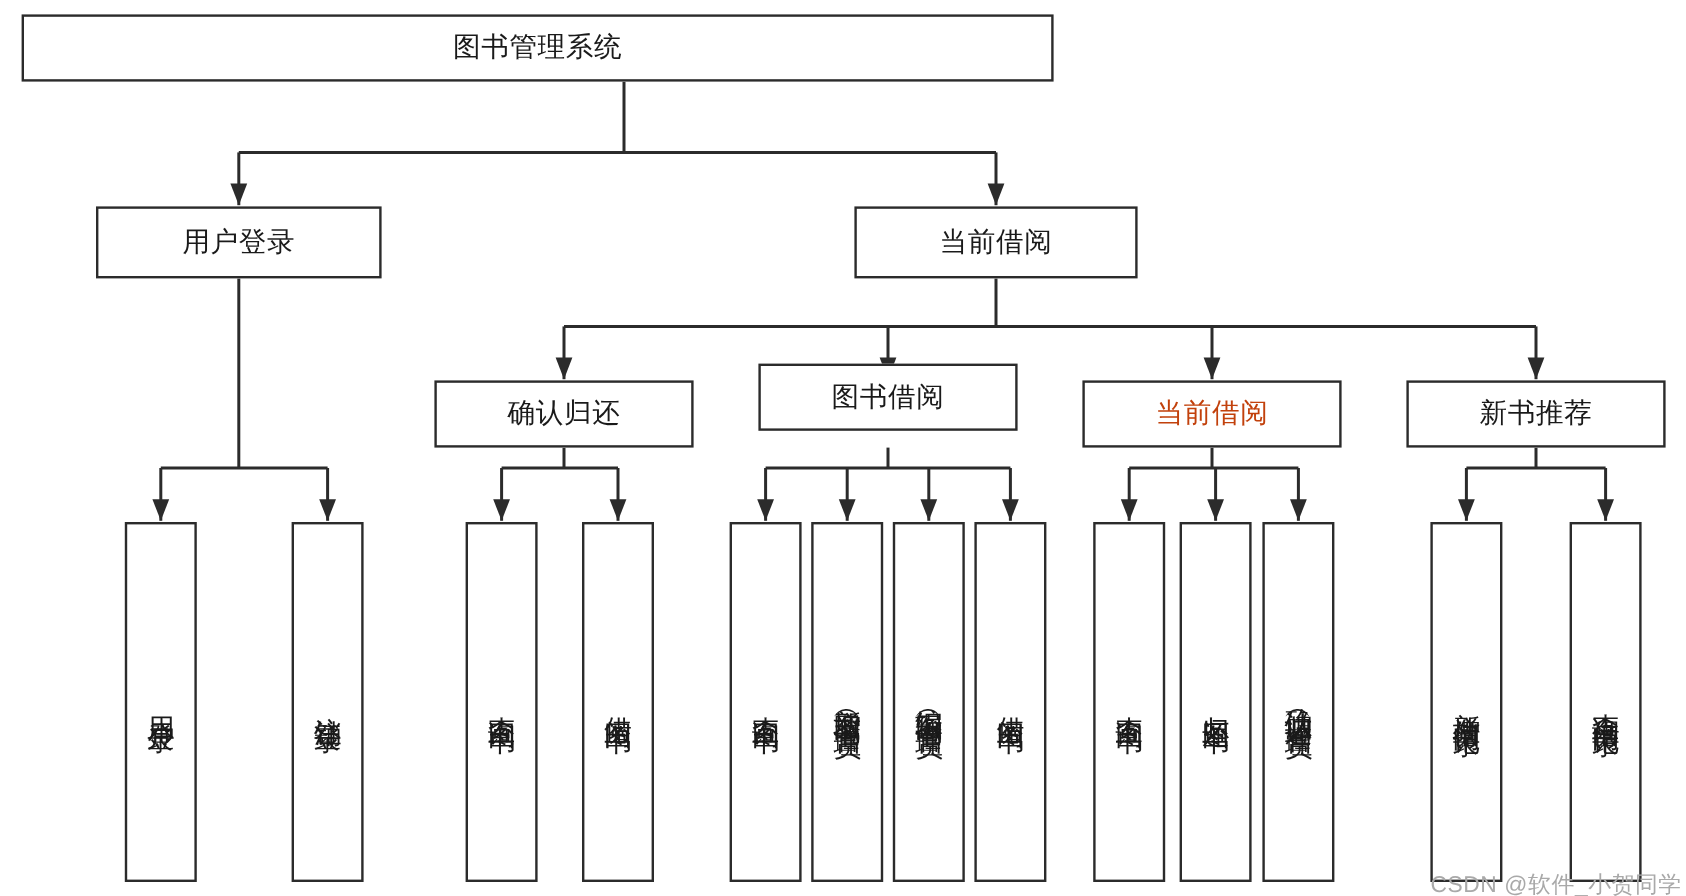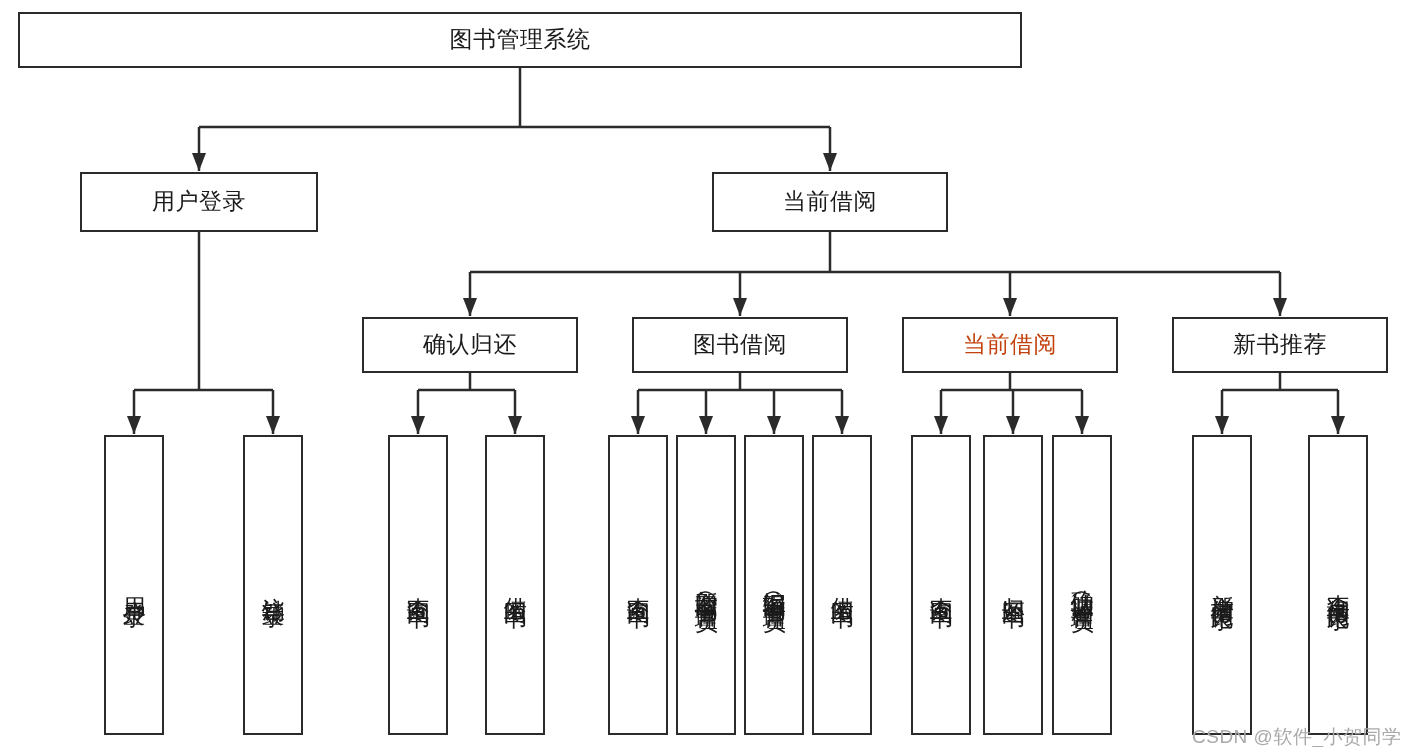--- a/index.html
+++ b/index.html
@@ -114,33 +114,33 @@
       <line x1="1082" y1="390" x2="1082" y2="434" stroke="#2b2b2b" stroke-width="2.5"></line>
       <polygon points="1075,416 1089,416 1082,434" fill="#2b2b2b"></polygon>
       <line x1="1280" y1="373" x2="1280" y2="390" stroke="#2b2b2b" stroke-width="2.5"></line>
       <line x1="1222" y1="390" x2="1338" y2="390" stroke="#2b2b2b" stroke-width="2.5"></line>
       <line x1="1222" y1="390" x2="1222" y2="434" stroke="#2b2b2b" stroke-width="2.5"></line>
       <polygon points="1215,416 1229,416 1222,434" fill="#2b2b2b"></polygon>
       <line x1="1338" y1="390" x2="1338" y2="434" stroke="#2b2b2b" stroke-width="2.5"></line>
       <polygon points="1331,416 1345,416 1338,434" fill="#2b2b2b"></polygon>
     </svg>
   <div id="nodes">
-      <div class="node horiz" style="left: 18px; top: 12px; width: 1004px; height: 56px; border-color: rgb(43, 43, 43); color: rgb(26, 26, 26);">
+      <div class="node horiz" style="left: 18px; top: 12px; width: 860px; height: 56px; border-color: rgb(43, 43, 43); color: rgb(26, 26, 26);">
         <span class="label">图书管理系统</span>
       </div>
       <div class="node horiz" style="left: 80px; top: 172px; width: 238px; height: 60px; border-color: rgb(43, 43, 43); color: rgb(26, 26, 26);">
         <span class="label">用户登录</span>
       </div>
       <div class="node horiz" style="left: 712px; top: 172px; width: 236px; height: 60px; border-color: rgb(43, 43, 43); color: rgb(26, 26, 26);">
         <span class="label">当前借阅</span>
       </div>
       <div class="node horiz" style="left: 362px; top: 317px; width: 216px; height: 56px; border-color: rgb(43, 43, 43); color: rgb(26, 26, 26);">
         <span class="label">确认归还</span>
       </div>
-      <div class="node horiz" style="left: 632px; top: 317px; width: 216px; height: 56px; border-color: rgb(43, 43, 43); color: rgb(26, 26, 26);">
+      <div class="node horiz" style="left: 632px; top: 303px; width: 216px; height: 56px; border-color: rgb(43, 43, 43); color: rgb(26, 26, 26);">
         <span class="label">图书借阅</span>
       </div>
       <div class="node horiz" style="left: 902px; top: 317px; width: 216px; height: 56px; border-color: rgb(43, 43, 43); color: #c2410c;">
         <span class="label">当前借阅</span>
       </div>
       <div class="node horiz" style="left: 1172px; top: 317px; width: 216px; height: 56px; border-color: rgb(43, 43, 43); color: rgb(26, 26, 26);">
         <span class="label">新书推荐</span>
       </div>
       <div class="node vert" style="left: 104px; top: 435px; width: 60px; height: 300px; border-color: rgb(43, 43, 43); color: rgb(26, 26, 26);">
         <span class="label">用户登录</span>

